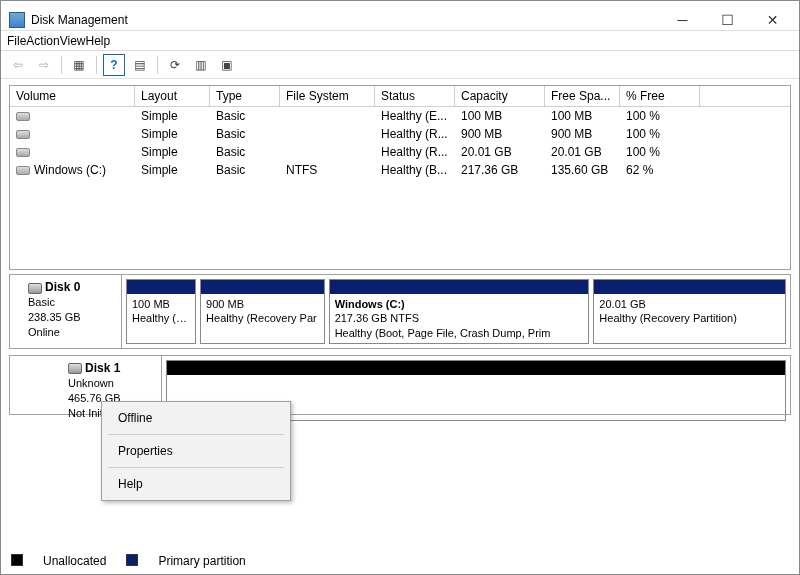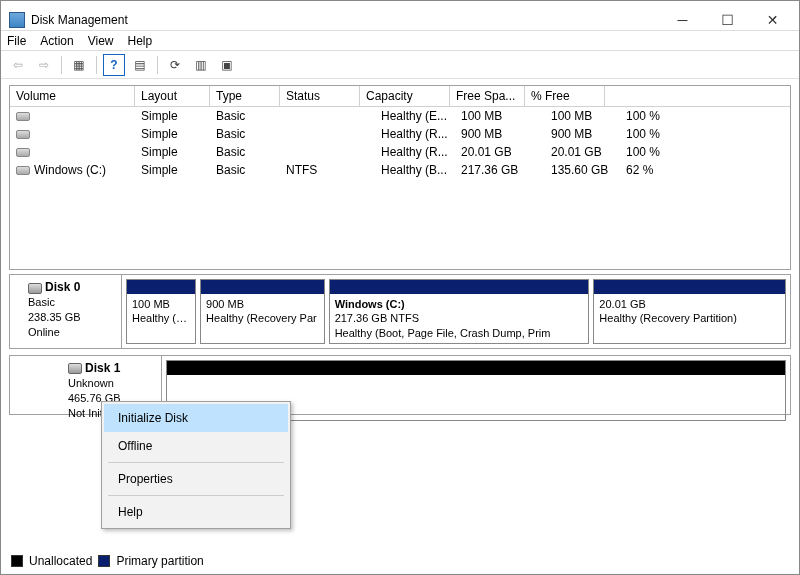--- a/index.html
+++ b/index.html
@@ -32,21 +32,20 @@
   .titlebar .winbtn {
     width: 45px; height: 28px;
     display:flex; align-items:center; justify-content:center;
     font-size:14px; color:#333;
   }
   
   .menubar {
     height: 20px;
     display:flex; align-items:center;
     padding: 0 6px;
-    gap: 14px;
     border-bottom:1px solid #ddd;
   }
   .menubar span { cursor:default; }
   
   .toolbar {
     height: 28px;
     display:flex; align-items:center;
     padding: 2px 6px;
     gap:4px;
     border-bottom:1px solid #e0e0e0;
@@ -147,21 +146,21 @@
     font-size:11px;
     overflow:hidden;
   }
   .part .bar { height:14px; background:#0b1f6f; }
   .part .bar.unalloc { background:#000; }
   .part .ptxt { padding:3px 5px; line-height:1.3; white-space:nowrap; overflow:hidden; text-overflow:ellipsis;}
   
   .legend {
     position:absolute;
     bottom:6px; left:10px;
-    display:flex; align-items:center; gap:6px;
+    display:flex; gap:20px;
     font-size:12px;
   }
   .legend .sw { width:12px; height:12px; border:1px solid #333;}
   .sw.unalloc { background:#000;}
   .sw.prim { background:#0b1f6f;}
   
   .ctx {
     position:absolute;
     left:100px; top:400px;
     width:190px;
@@ -208,20 +207,21 @@
   <div class="tbtn">⟳</div>
   <div class="tbtn">▥</div>
   <div class="tbtn">▣</div>
 </div>
 
 <div class="vol-panel">
   <div class="vol-header">
     <span class="c-vol">Volume</span>
     <span class="c-lay">Layout</span>
     <span class="c-typ">Type</span>
+    <span class="c-fs">File System</span>
     <span class="c-st">Status</span>
     <span class="c-cap">Capacity</span>
     <span class="c-fr">Free Spa...</span>
     <span class="c-pf">% Free</span>
   </div>
   <div class="vol-body" id="vol-body">
       <div class="vol-row">
         <span class="c-vol"><span class="vicon"></span></span>
         <span class="c-lay">Simple</span>
         <span class="c-typ">Basic</span>
@@ -302,19 +302,18 @@
   </div>
 
 <div class="legend">
   <div class="sw unalloc"></div>
   <span>Unallocated</span>
   <div class="sw prim"></div>
   <span>Primary partition</span>
 </div>
 
 <div class="ctx">
-  <div class="item hl">Initialize Disk</div>
   <div class="item">Offline</div>
   <div class="sep"></div>
   <div class="item">Properties</div>
   <div class="sep"></div>
   <div class="item">Help</div>
 </div>
 
 </body></html>

